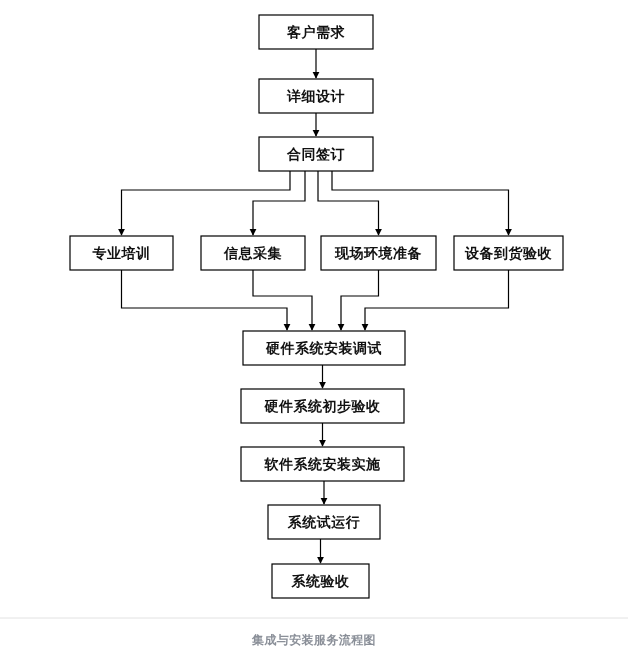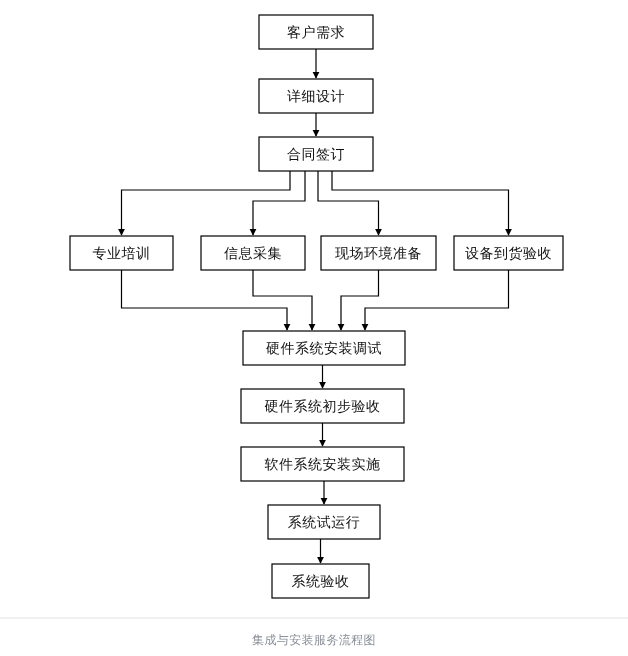--- a/index.html
+++ b/index.html
@@ -12,20 +12,21 @@
     height: 656px;
     font-family: "DejaVu Sans", "Liberation Sans", sans-serif;
     overflow: hidden;
     position: relative;
   }
   #flow-root {
     position: absolute;
     left: 0; top: 0;
     width: 580px;
     height: 656px;
+    font-weight: bold;
   }
   svg#flowchart {
     display: block;
     width: 628px;
     height: 656px;
   }
   .node-box {
     fill: #ffffff;
     stroke: #000000;
     stroke-width: 1.2;

